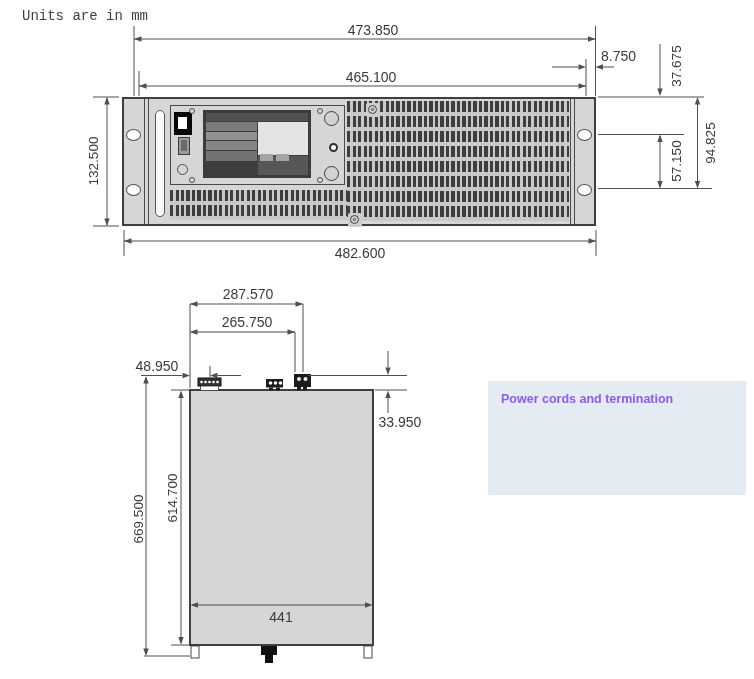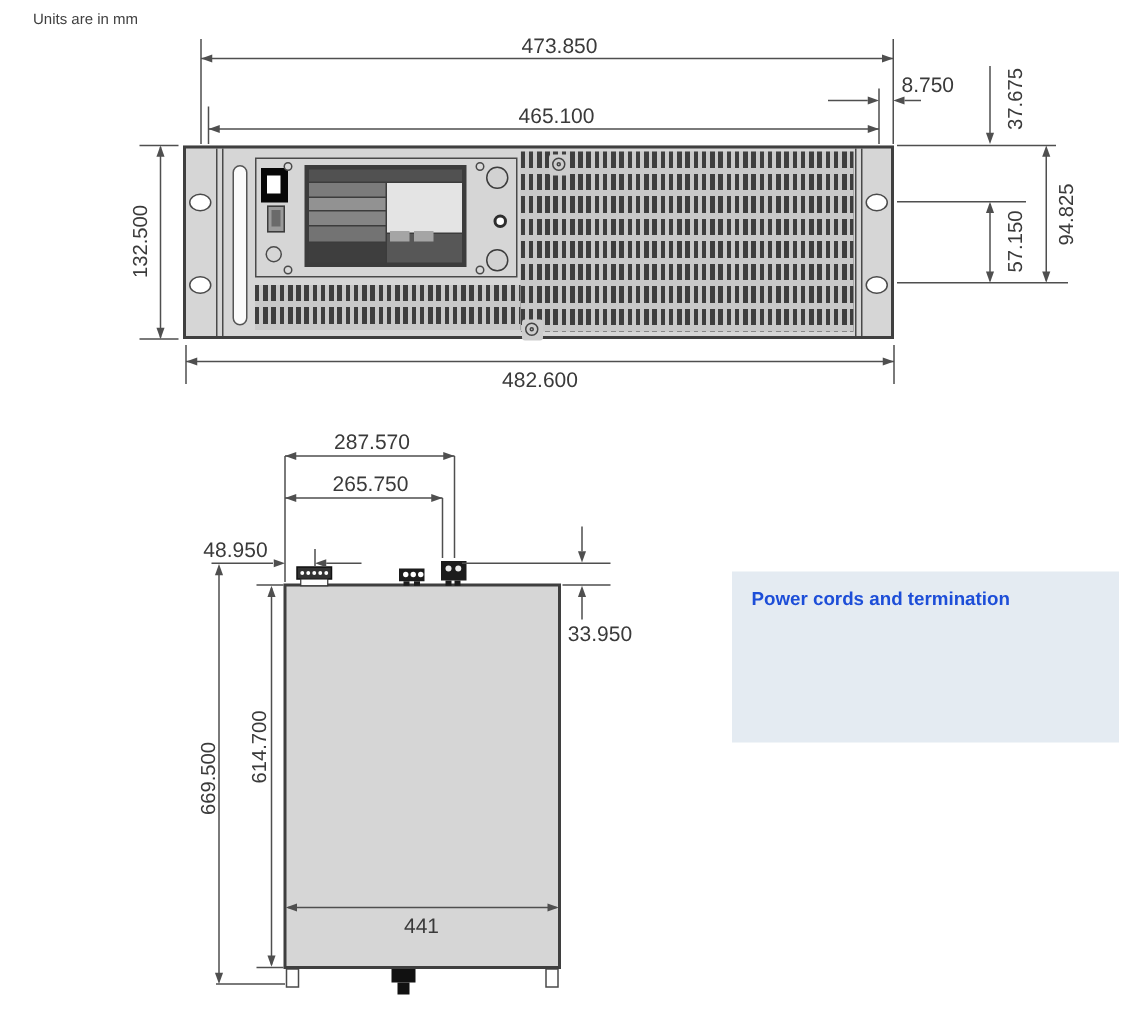--- a/index.html
+++ b/index.html
@@ -43,23 +43,23 @@
   
   #drawing{position:absolute;left:0;top:0;pointer-events:none;}
   .dimline{stroke:#4f4f4f;stroke-width:1;fill:none;}
   .bodyline{stroke:#3f3f3f;stroke-width:2;fill:#d6d6d6;}
   .arrow{fill:#4f4f4f;stroke:none;}
   text{fill:#3a3a3a;font-size:14px;font-family:"Liberation Sans",sans-serif;}
   text.rot{font-size:13.5px;}
   
   #callout{left:488px;top:381px;width:258px;height:114px;background:#e4ebf2;box-sizing:border-box;
            padding:11px 12px 0 13px;}
-  #callout h4{margin:0 0 4px 0;font-size:12.5px;color:#1d4ed8;}
+  #callout h4{margin:0 0 4px 0;font-size:12.5px;color:#8b5cf6;}
   #callout p{margin:0;font-size:11px;line-height:1.55;color:#3a3a3a;width:228px;}
-  #units-note{left:22px;top:8px;font-size:10px;color:#3f3f3f;}
+  #units-note{left:22px;top:8px;font-size:14px;color:#3f3f3f;font-family:Liberation Mono, monospace;}
 </style>
 </head>
 <body>
 
 <div id="canvas">
 
   <div id="units-note" class="abs">Units are in mm</div>
 
   <div id="front-unit" class="abs">
     <div class="vline" style="left:20px"></div>

